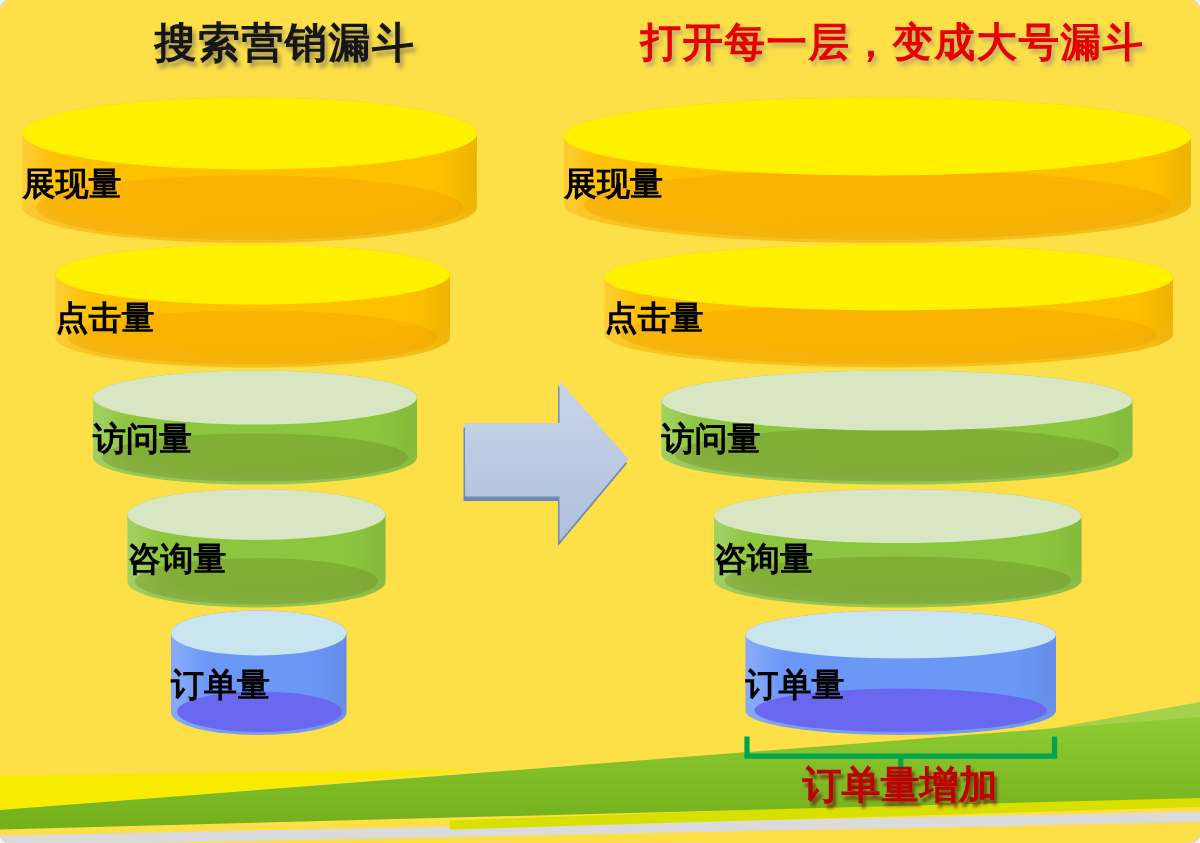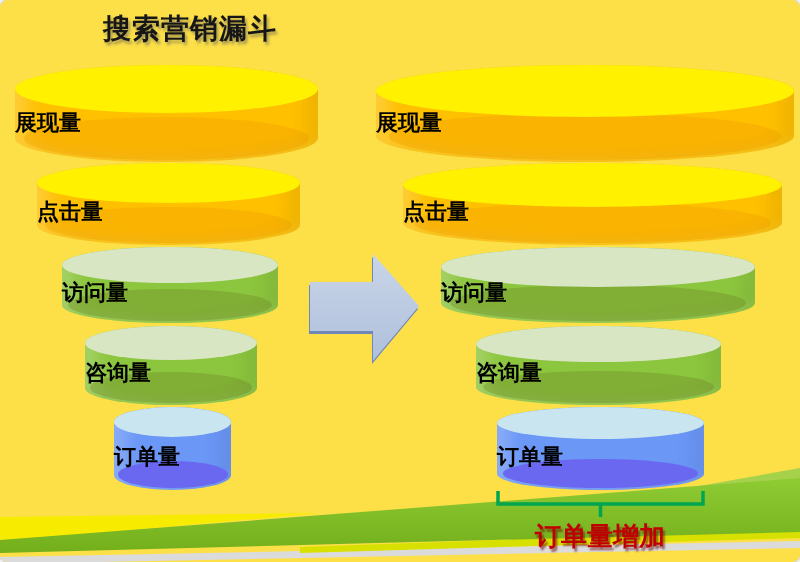--- a/index.html
+++ b/index.html
@@ -52,21 +52,21 @@
   
   .r1 { left:376px; top:65px;  width:418px; height:97px; --ry:26px; }
   .r2 { left:403px; top:163px; width:379px; height:82px; --ry:22px; }
   .r3 { left:441px; top:247px; width:314px; height:76px; --ry:20px; }
   .r4 { left:476px; top:326px; width:245px; height:79px; --ry:18px; }
   .r5 { left:497px; top:407px; width:207px; height:83px; --ry:16px; }
   
   .deco { position:absolute; inset:0; z-index:1; pointer-events:none; }
   
   .caption {
-    position:absolute; left:450px; top:519px; width:300px; z-index:3;
+    position:absolute; left:450px; top:506px; width:300px; z-index:3;
     text-align:center; font-weight:bold; font-size:26px; color:#c00000;
     text-shadow:2px 3px 2px rgba(100,0,0,.55);
     font-family:Liberation Mono, monospace;
   }
 </style>
 </head>
 <body>
 
 <div class="slide">
 
@@ -92,20 +92,21 @@
 
     <g>
       <polygon points="309,285 372,285 372,257 418,309 372,364 372,334 309,334" fill="#7088B8"></polygon>
       <polygon points="310,282 373,282 373,254 419,306 373,361 373,331 310,331" fill="url(#agrad)"></polygon>
     </g>
 
     <path d="M498,491 L498,504 L703,504 L703,491 M600.5,504 L600.5,517" stroke="#00A550" stroke-width="3.5" fill="none"></path>
   </svg>
 
   <div class="title title-left">搜索营销漏斗</div>
+  <div class="title title-right">打开每一层，变成大号漏斗</div>
 
   <div>
     <div class="cyl yellow l1">
       <div class="cyl-body"></div>
       <div class="cyl-bottom"></div>
       <div class="cyl-top"></div>
       <div class="cyl-label">展现量</div>
     </div>
     <div class="cyl yellow l2">
       <div class="cyl-body"></div>

